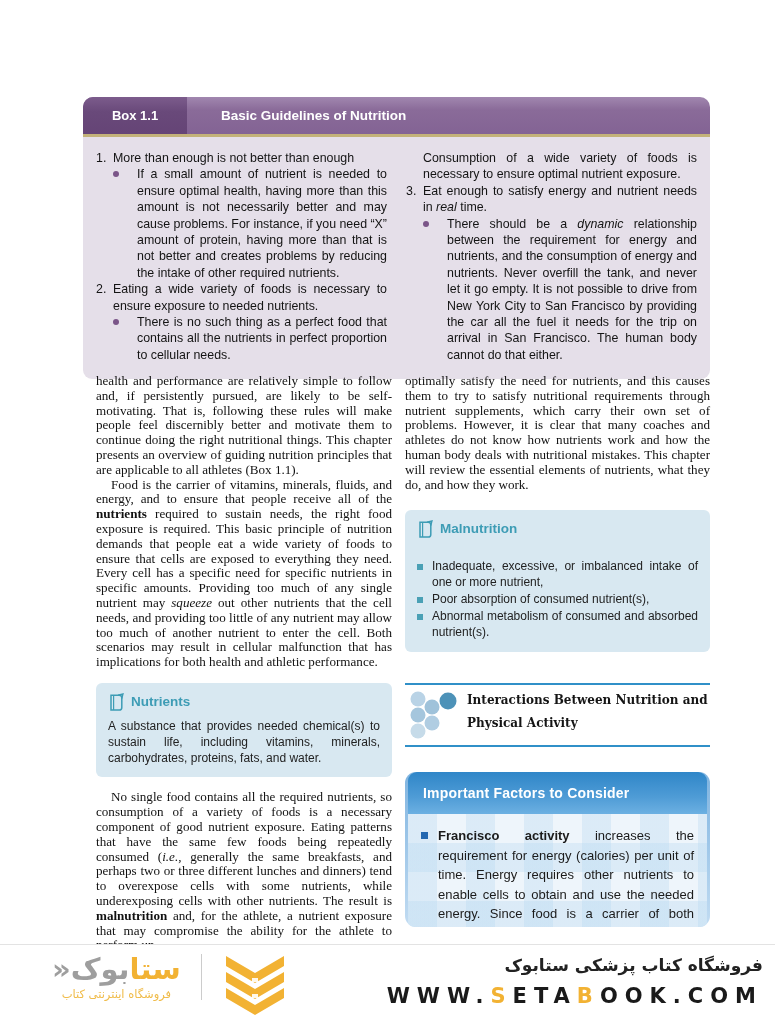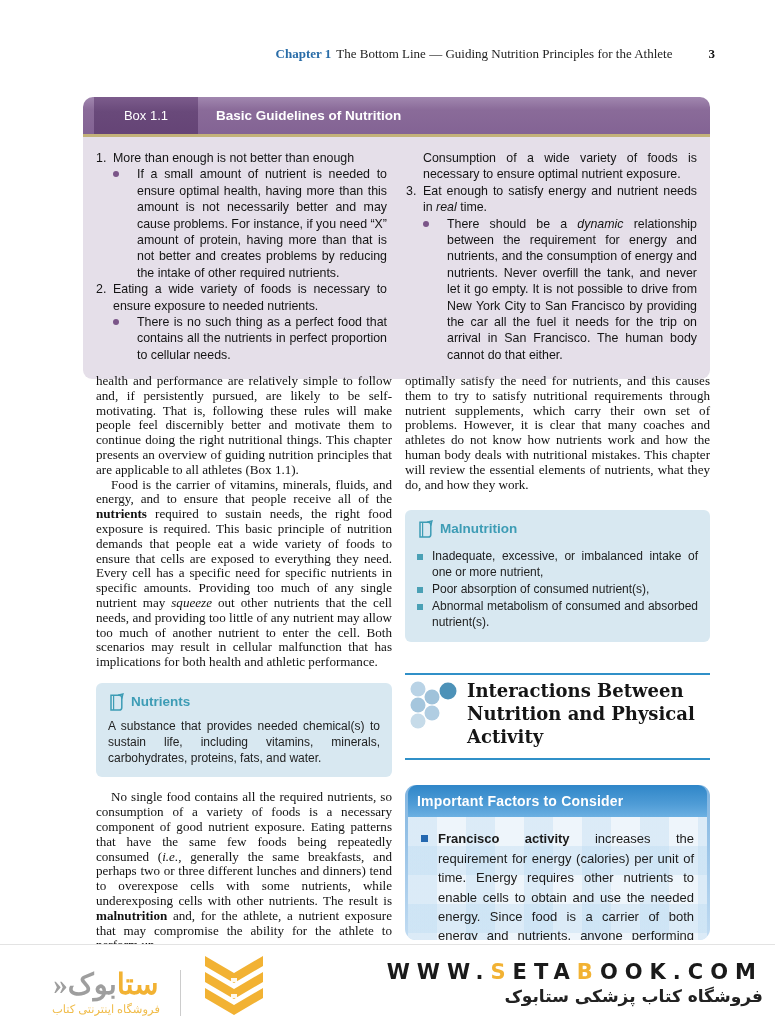--- a/index.html
+++ b/index.html
@@ -13,22 +13,22 @@
   #chapter-label{font-weight:bold;color:#2a6da8;margin-right:5px;}
   #head-title{color:#222;}
   #page-number{font-weight:bold;margin-left:36px;color:#111;}
 
   
   #box1{position:absolute;left:83px;top:97px;width:627px;font-family:"Liberation Sans",sans-serif;}
   #box1-header{display:flex;height:37px;border-radius:10px 10px 0 0;overflow:hidden;
      background:linear-gradient(180deg,#a187af 0%,#8a6b99 30%,#85659４ 100%);
      background:linear-gradient(180deg,#a187af 0%,#8a6b99 35%,#836394 100%);}
   #box1-label{width:104px;background:linear-gradient(180deg,#7c5c8c 0%,#69497a 40%,#654476 100%);
-     color:#fff;font-weight:normal;font-size:13px;display:flex;align-items:center;justify-content:center;margin-left:11px;}
-  #box1-title{flex:1;color:#fff;font-weight:bold;font-size:13.5px;display:flex;align-items:center;padding-left:18px;}
+     color:#fff;font-weight:bold;font-size:13px;display:flex;align-items:center;justify-content:center;}
+  #box1-title{flex:1;color:#fff;font-weight:bold;font-size:13.5px;display:flex;align-items:center;padding-left:34px;}
   #box1-goldline{height:3px;background:#c3b279;}
   #box1-body{background:#e5dfe9;border-radius:0 0 9px 9px;padding:13px 13px 16px 13px;display:flex;gap:19px;}
   .bx-col{flex:1;font-size:12.4px;line-height:16.4px;color:#141414;text-align:justify;}
   .bx-item{display:flex;}
   .bx-num{width:17px;flex:none;}
   .bx-text{flex:1;}
   .bx-bullet{display:flex;margin-left:17px;gap:12px;}
   .bx-dot{width:6px;height:6px;border-radius:50%;background:#7a5588;flex:none;margin:5px 6px 0 0;}
   .bx-cont{margin-left:17px;}
 
@@ -37,72 +37,67 @@
   #col-left{left:96px;width:296px;}
   #col-right{left:405px;width:305px;}
   .para-indent{text-indent:15px;}
 
   
   .callout{background:#d8e8f1;border-radius:6px;padding:10px 12px 11px 12px;
      font-family:"Liberation Sans",sans-serif;text-align:left;}
   .callout-titlerow{display:flex;align-items:center;gap:7px;margin-bottom:7px;}
   .callout-title{color:#3d9cb5;font-weight:bold;font-size:13.5px;}
   .callout-body{font-size:12px;line-height:15.8px;color:#222;text-align:justify;}
-  .callout ul{list-style:none;margin:10px 0 0 0;padding:0;}
+  .callout ul{list-style:none;margin:20px 0 0 0;padding:0;}
   .callout li{position:relative;padding-left:15px;margin-bottom:1px;}
   .callout li .sqdot{position:absolute;left:0;top:5px;width:6px;height:6px;background:#4aa0b5;}
   #nutrients-box{margin-top:13px;}
   #malnutrition-box{margin-top:18px;}
 
   
   #section-heading{position:relative;margin-top:31px;border-top:2px solid #3090c8;padding:4px 0 10px 0;
      border-bottom:2px solid #3090c8;}
   #section-icon{position:absolute;left:2px;top:3px;}
   #section-title{margin-left:62px;font-family:"DejaVu Serif",serif;font-weight:bold;
-     font-size:18px;line-height:23px;color:#151515;text-align:left;}
+     font-size:12px;line-height:23px;color:#151515;text-align:left;}
 
   
   #factors-box{margin-top:25px;height:152px;overflow:hidden;border-radius:11px;
      background:linear-gradient(180deg,#7fb4e0,#c2dcf2);padding:0 3px 3px 3px;
      font-family:"Liberation Sans",sans-serif;text-align:left;}
-  #factors-header{height:32px;border-radius:9px 9px 0 0;display:flex;align-items:center;padding-left:9px;
+  #factors-header{height:42px;border-radius:9px 9px 0 0;display:flex;align-items:center;padding-left:15px;
      background:linear-gradient(180deg,#2f86c8 0%,#4f9cd6 60%,#6cb0e2 100%);
      color:#fff;font-weight:bold;font-size:14px;letter-spacing:.2px;}
   #factors-body{background-color:#eef5fb;
      background-image:linear-gradient(0deg,rgba(180,215,240,.33) 50%,transparent 50%),
                       linear-gradient(90deg,rgba(180,215,240,.33) 50%,transparent 50%);
      background-size:58px 58px;
      padding:12px 13px 12px 13px;font-size:13px;line-height:19.4px;color:#1b1b1b;text-align:justify;}
   .factors-bullet{position:relative;padding-left:17px;}
   .factors-bullet .sqdot2{position:absolute;left:0;top:6px;width:7px;height:7px;background:#2468b0;}
 
   
   #footer{position:absolute;left:0;top:944px;width:775px;height:79px;background:#fff;border-top:1px solid #e3e3e3;
      font-family:"DejaVu Sans",sans-serif;}
-  #logo-block{position:absolute;left:52px;top:9px;display:flex;align-items:flex-end;gap:20px;font-family:Liberation Serif, serif;}
+  #logo-block{position:absolute;left:52px;top:9px;display:flex;align-items:flex-start;gap:20px;}
   #logo-wordmark{text-align:center;}
   #wordmark-line{direction:rtl;font-weight:bold;font-size:29px;line-height:30px;}
   .wm-yellow{color:#f2b233;}
   .wm-gray{color:#9e9e9e;}
   #logo-tagline{color:#f0bc4a;font-size:11.5px;margin-top:3px;}
   #logo-divider{width:1px;height:46px;background:#cccccc;}
   #footer-right{position:absolute;right:12px;top:8px;text-align:right;}
   #store-name{direction:rtl;font-size:17px;font-weight:bold;color:#222;line-height:24px;}
   #site-url{font-weight:bold;font-size:21px;letter-spacing:7px;color:#1a1a1a;margin-top:7px;white-space:nowrap;}
 </style>
 </head>
 <body>
 
 <div id="page">
 
-  <div id="running-head">
-    <span id="chapter-label">Chapter 1</span>
-    <span id="head-title">The Bottom Line — Guiding Nutrition Principles for the Athlete</span>
-    <span id="page-number">3</span>
-  </div>
 
   <div id="box1">
     <div id="box1-header">
       <div id="box1-label">Box 1.1</div>
       <div id="box1-title">Basic Guidelines of Nutrition</div>
     </div>
     <div id="box1-goldline"></div>
     <div id="box1-body">
       <div class="bx-col">
         <div class="bx-item">
@@ -208,18 +203,18 @@
       <div id="logo-divider"></div>
       <svg width="66" height="62" viewBox="0 0 66 62">
         <path d="M4 2 L33 19 L62 2 L62 12 L33 29 L4 12 Z" fill="#f2b233"></path>
         <path d="M4 18 L33 35 L62 18 L62 28 L33 45 L4 28 Z" fill="#f2b233"></path>
         <path d="M4 34 L33 51 L62 34 L62 44 L33 61 L4 44 Z" fill="#f2b233"></path>
         <rect x="30" y="24" width="6" height="4" fill="#ffffff" opacity="0.9"></rect>
         <rect x="30" y="40" width="6" height="4" fill="#ffffff" opacity="0.9"></rect>
       </svg>
     </div>
     <div id="footer-right">
+      <div id="store-name">فروشگاه کتاب پزشکی ستابوک</div>
       <div id="site-url"><span>WWW.</span><span style="color: rgb(242, 178, 51);">S</span><span>ETA</span><span style="color: rgb(242, 178, 51);">B</span><span>OOK.COM</span></div>
-      <div id="store-name">فروشگاه کتاب پزشکی ستابوک</div>
     </div>
   </div>
 
 </div>
 
 </body></html>

